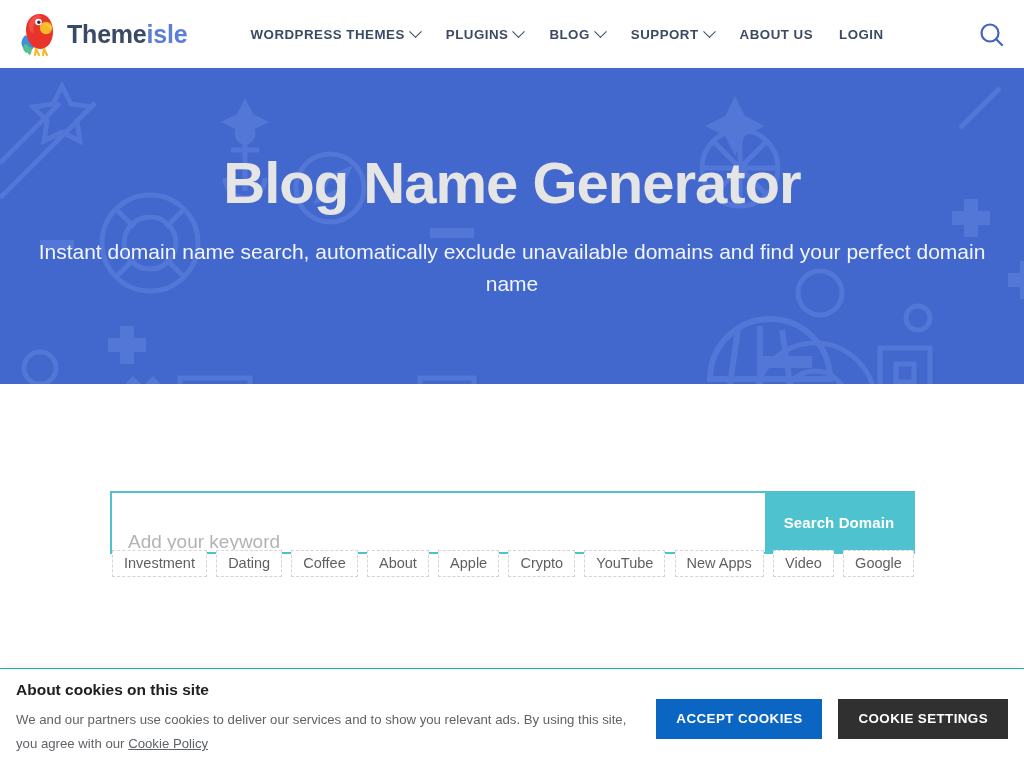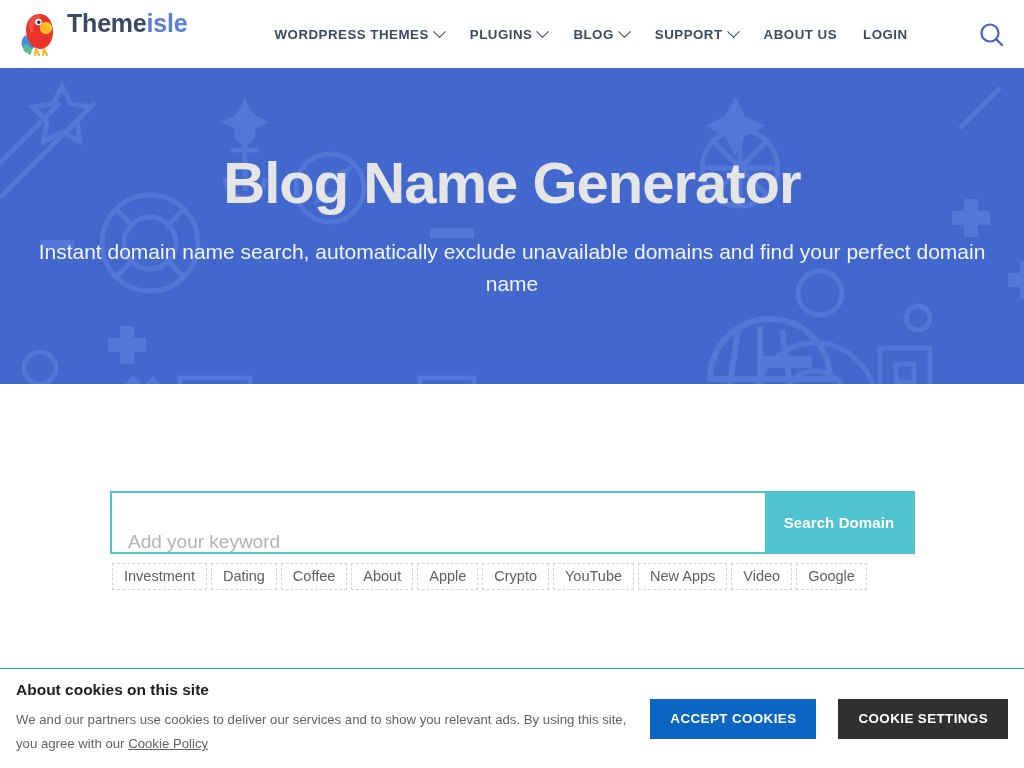--- a/index.html
+++ b/index.html
@@ -23,21 +23,21 @@
     width: 1024px;
     height: 68px;
     background: #ffffff;
     display: flex;
     align-items: center;
     z-index: 20;
   }
 
   .logo-wrap {
     display: flex;
-    align-items: flex-start;
+    align-items: center;
     margin-left: 20px;
     gap: 7px;
     cursor: pointer;
   }
 
   .logo-bird { width: 40px; height: 46px; display: block; }
 
   .logo-text {
     font-size: 25px;
     font-weight: bold;
@@ -60,21 +60,21 @@
     gap: 6px;
     padding: 0 13px;
     font-size: 13.3px;
     font-weight: bold;
     letter-spacing: 0.5px;
     color: #3c4b63;
     text-transform: uppercase;
     white-space: nowrap;
     cursor: pointer;
   }
-  .nav-item:first-child { padding-left: 0; margin-left: 24px; }
+  .nav-item:first-child { padding-left: 0; }
 
   .caret {
     display: inline-block;
     width: 9px; height: 9px;
     border-right: 1.6px solid #3c4b63;
     border-bottom: 1.6px solid #3c4b63;
     transform: rotate(45deg) translate(-2px, -2px);
   }
 
   .header-search {
@@ -166,26 +166,26 @@
     color: #ffffff;
     font-family: "Liberation Sans", sans-serif;
     font-size: 15px;
     font-weight: bold;
     letter-spacing: 0.1px;
     cursor: pointer;
   }
 
   .chips {
     position: absolute;
-    top: 179px;
+    top: 166px;
     left: 110px;
     width: 806px;
     display: flex;
     flex-wrap: wrap;
-    justify-content: flex-start;
+    justify-content: space-between;
     gap: 0px;
   }
 
   .chip {
     border: 1px dashed #d4d4d4;
     padding: 4px 11px 5px;
     margin: 0 2px;
     font-size: 14.5px;
     color: #606060;
     background: #ffffff;
@@ -226,21 +226,21 @@
   .cookie-link {
     color: #5f6368;
     text-decoration: underline;
     cursor: pointer;
   }
 
   .cookie-actions {
     position: absolute;
     right: 16px;
     display: flex;
-    gap: 22px;
+    gap: 16px;
   }
 
   .btn-accept, .btn-settings {
     height: 40px;
     padding: 0 20px;
     border: none;
     font-family: "Liberation Sans", sans-serif;
     font-size: 13.4px;
     font-weight: bold;
     letter-spacing: 0.4px;

